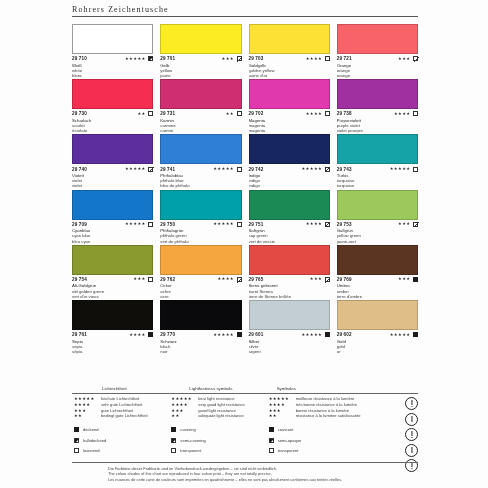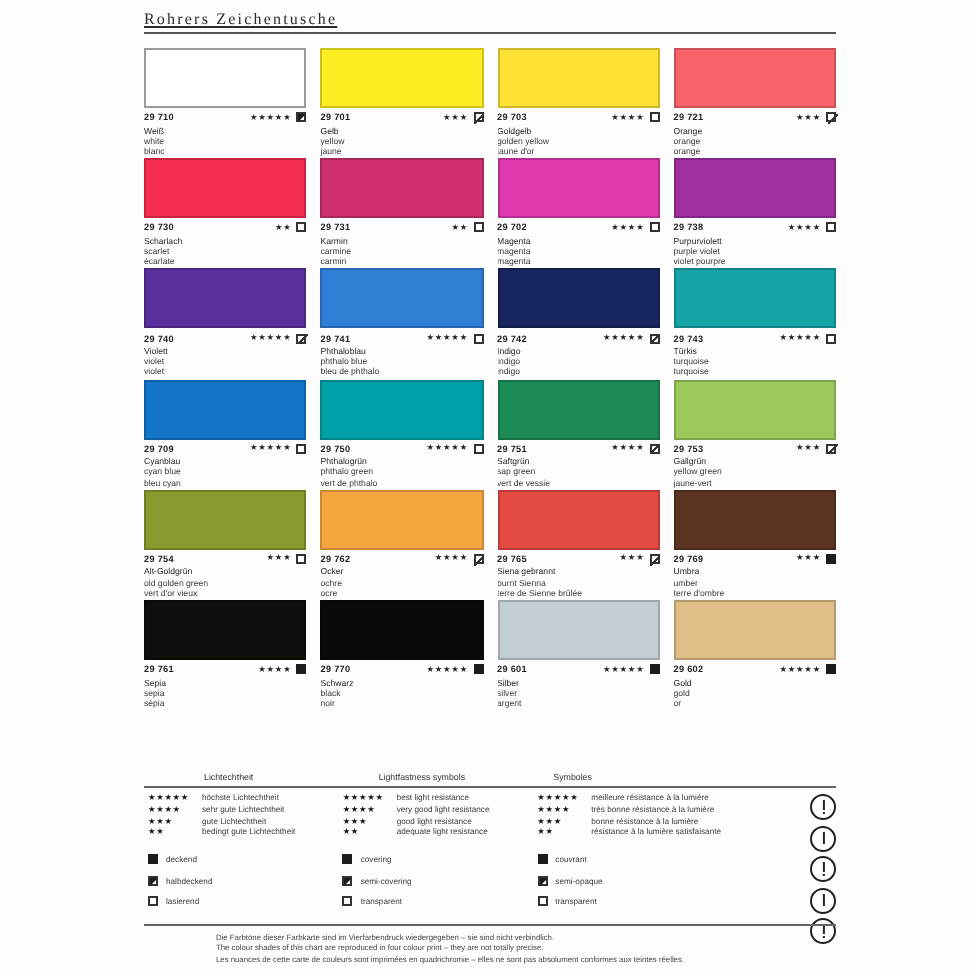--- a/index.html
+++ b/index.html
@@ -24,21 +24,20 @@
     position: absolute;
     left: 72px; top: 5px;
     width: 346px;
   }
   .title {
     font-size: 8px;
     letter-spacing: 1.1px;
     color: #2b2b2b;
     font-family: "Liberation Serif", serif;
     padding-bottom: 2px;
-    text-decoration: underline;
   }
   .title-rule {
     border-bottom: 0.7px solid #555;
     width: 100%;
   }
   
   .grid {
     position: absolute;
     left: 72px; top: 24px;
     width: 346px;

